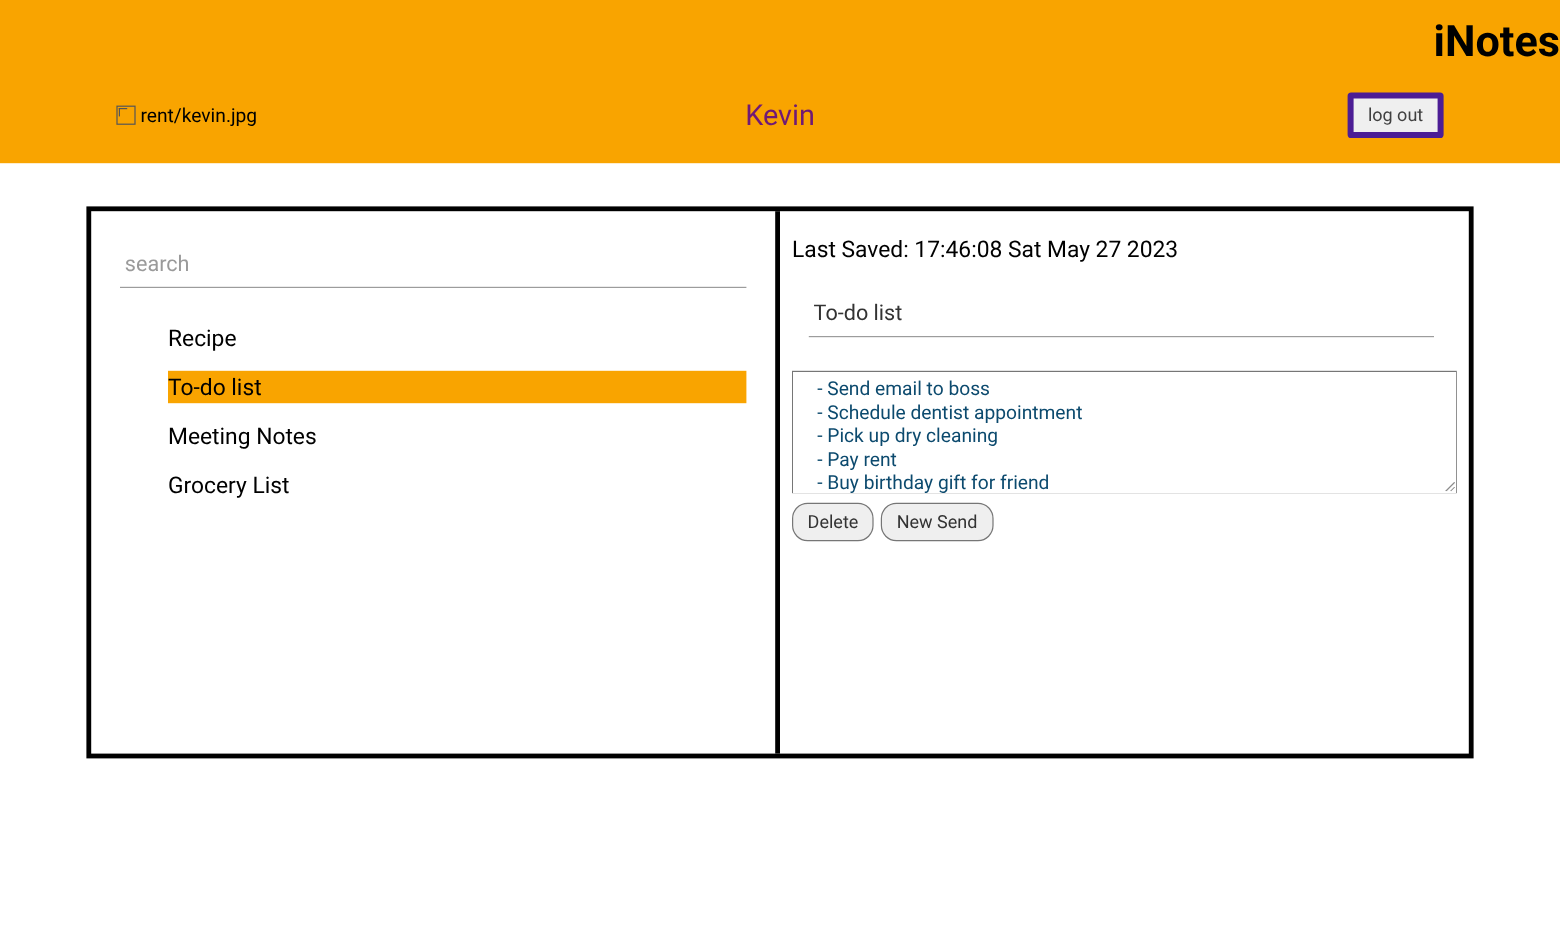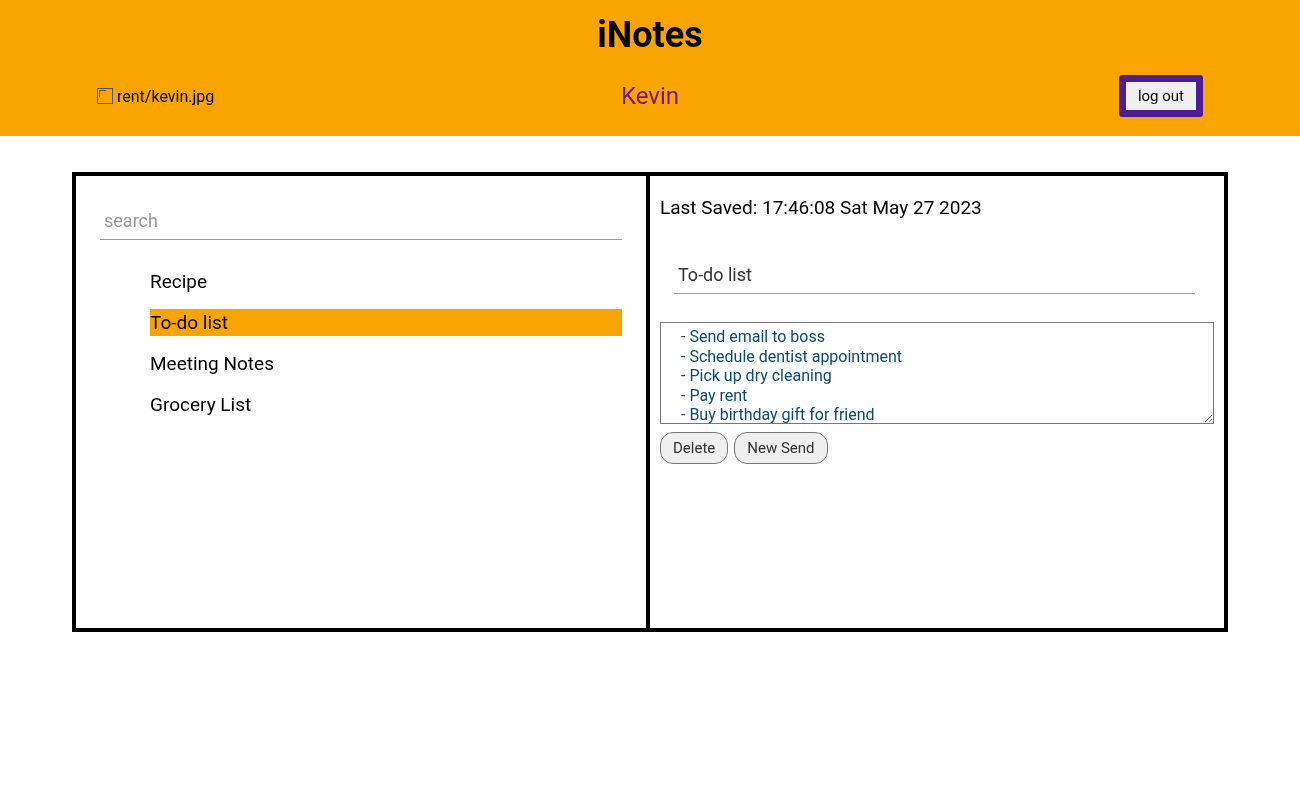--- a/index.html
+++ b/index.html
@@ -13,21 +13,21 @@
     width: 1300px;
     height: 785px;
     overflow: hidden;
   }
   .header {
     background: #f9a400;
     width: 100%;
     padding-bottom: 20px;
   }
   .app-title {
-    text-align: center;
+    text-align: right;
     font-size: 36px;
     font-weight: 700;
     color: #000;
     padding: 14px 0 10px 0;
   }
   .user-row {
     display: flex;
     align-items: center;
     width: 1106px;
     margin: 10px auto 0 auto;
@@ -66,25 +66,25 @@
   .user-name {
     position: absolute;
     left: 50%;
     transform: translateX(-50%);
     font-size: 24px;
     color: #701a75;
   }
   .logout-btn {
     margin-left: auto;
     background: #efefef;
-    border: 7px solid #4c1d95;
+    border: 5px solid #4c1d95;
     border-radius: 3px;
     padding: 5px 12px;
     font-size: 15px;
-    color: #000000;
+    color: #404040;
     cursor: pointer;
     font-family: inherit;
   }
   .main {
     width: 1156px;
     margin: 36px auto 0 auto;
     display: flex;
     border: 4px solid #000;
     height: 460px;
   }
@@ -101,42 +101,42 @@
     padding: 10px 4px 8px 4px;
     outline: none;
     font-family: inherit;
     color: #333;
   }
   .search-input::placeholder {
     color: #9a9a9a;
   }
   .note-list {
     margin-top: 28px;
-    margin-left: 50px;
+    margin-left: 40px;
   }
   .note-item {
     font-size: 19px;
     color: #000;
     padding: 2px 0;
     margin-bottom: 14px;
     cursor: pointer;
   }
   .note-item.active {
     background: #f9a400;
     display: block;
     margin-bottom: 14px;
   }
   .detail {
     width: 50%;
     padding: 20px 10px 0 10px;
   }
   .last-saved {
     font-size: 19px;
     color: #000;
-    margin-bottom: 35px;
+    margin-bottom: 22px;
   }
   .title-input {
     width: 94%;
     margin-left: 14px;
     border: none;
     border-bottom: 1px solid #9c9c9c;
     font-size: 18px;
     padding: 10px 4px 8px 4px;
     outline: none;
     font-family: inherit;

